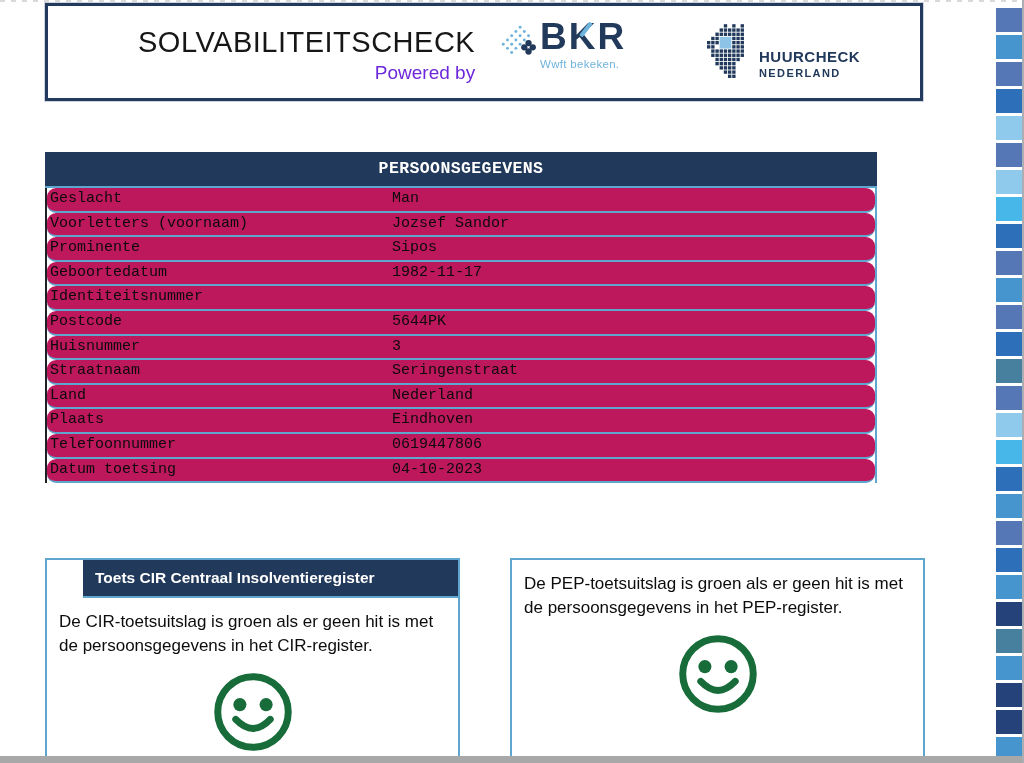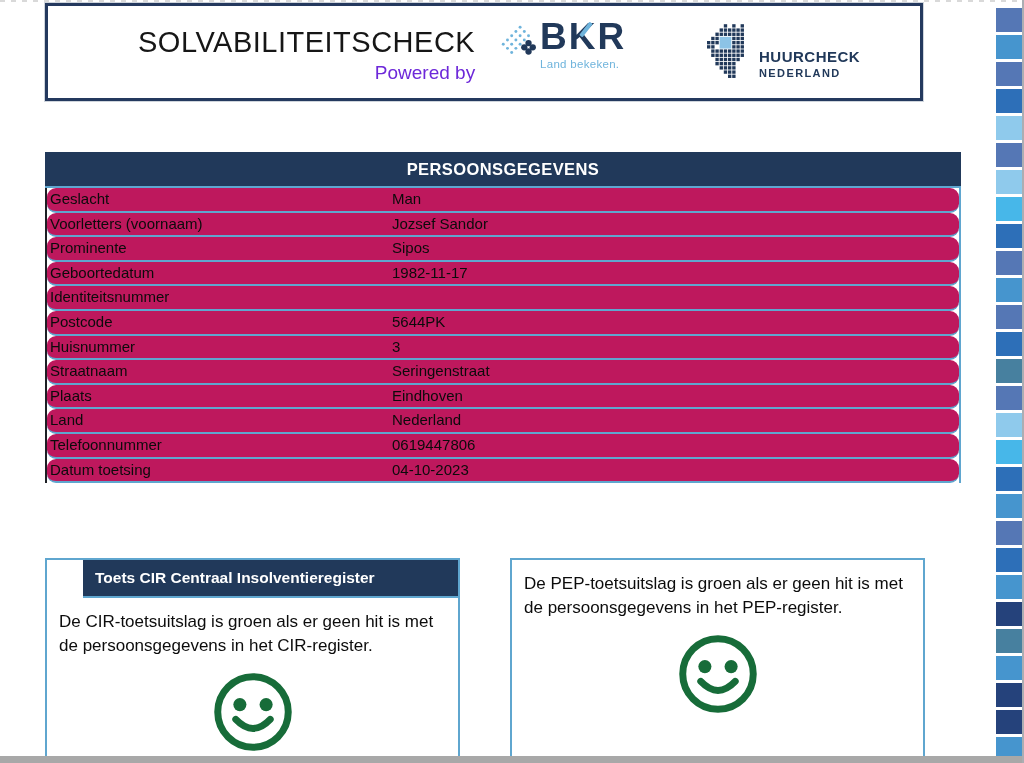--- a/index.html
+++ b/index.html
@@ -32,21 +32,21 @@
   .bkr-name{font-size:37px;font-weight:bold;color:var(--navy);letter-spacing:2px;line-height:1.05;}
   .k-slash{position:absolute;left:44px;top:3px;width:4px;height:17px;background:var(--logo-blue);
     transform:rotate(38deg);border-radius:1px;}
   .bkr-tagline{font-size:11.5px;color:var(--logo-blue);letter-spacing:0.3px;margin-top:1px;}
 
   .huurcheck-logo{position:absolute;left:659px;top:18px;display:flex;align-items:flex-end;gap:10px;}
   .hc-text .hc-line1{font-size:15px;font-weight:bold;color:var(--navy);letter-spacing:0.5px;}
   .hc-text .hc-line2{font-size:11px;font-weight:bold;color:var(--navy);letter-spacing:1.4px;margin-top:2px;}
 
   
-  .person-table{position:absolute;left:45px;top:152px;width:916px;}
+  .person-table{position:absolute;left:45px;top:152px;width:832px;font-family:Liberation Mono, monospace;}
   .table-title{background:var(--navy);color:#fff;text-align:center;font-weight:bold;
     font-size:16.5px;height:34px;line-height:34px;letter-spacing:0.4px;
     border-bottom:2px solid var(--blue-border);}
   .table-rows{border-left:2px solid #1d2025;border-right:2px solid var(--blue-border);}
   .t-row{position:relative;height:22.6px;border-bottom:2px solid var(--blue-border);background:#be185d;border-radius:9px;}
   .t-label{position:absolute;left:3px;top:2px;font-size:15px;color:#0b0b0b;}
   .t-value{position:absolute;left:345px;top:2px;font-size:15px;color:#0b0b0b;}
 
   
   .check-box{position:absolute;top:558px;width:411px;height:240px;
@@ -98,21 +98,21 @@
         <circle class="dot-small" cx="17" cy="23" r="1.4"></circle>
       <circle class="dot-small" cx="13" cy="27" r="1.4"></circle>
       <circle class="dot-big" cx="29" cy="18" r="3"></circle>
         <circle class="dot-big" cx="25" cy="22" r="3"></circle>
       <circle class="dot-big" cx="33" cy="22" r="3"></circle>
         <circle class="dot-big" cx="29" cy="26" r="3"></circle>
     </svg>
     <div class="bkr-textcol">
       <div class="bkr-name">BKR</div>
       <div class="k-slash"></div>
-      <div class="bkr-tagline">Land bekeken.</div>
+      <div class="bkr-tagline">Wwft bekeken.</div>
     </div>
   </div>
 
   <div class="huurcheck-logo">
     <svg class="nl-map" viewBox="0 0 50 65" width="42" height="55">
         <rect x="20" y="0" width="4" height="4" fill="#21395a"></rect>
         <rect x="30" y="0" width="4" height="4" fill="#21395a"></rect>
         <rect x="40" y="0" width="4" height="4" fill="#21395a"></rect>
         <rect x="15" y="5" width="4" height="4" fill="#21395a"></rect>
         <rect x="20" y="5" width="4" height="4" fill="#21395a"></rect>
@@ -225,27 +225,27 @@
     <div class="t-label">Huisnummer</div>
     <div class="t-value">3</div>
   </div>
 
   <div class="t-row">
     <div class="t-label">Straatnaam</div>
     <div class="t-value">Seringenstraat</div>
   </div>
 
   <div class="t-row">
+    <div class="t-label">Land</div>
+    <div class="t-value">Nederland</div>
+  </div>
+
+  <div class="t-row">
     <div class="t-label">Plaats</div>
     <div class="t-value">Eindhoven</div>
-  </div>
-
-  <div class="t-row">
-    <div class="t-label">Land</div>
-    <div class="t-value">Nederland</div>
   </div>
 
   <div class="t-row">
     <div class="t-label">Telefoonnummer</div>
     <div class="t-value">0619447806</div>
   </div>
 
 
   <div class="t-row">
     <div class="t-label">Datum toetsing</div>

